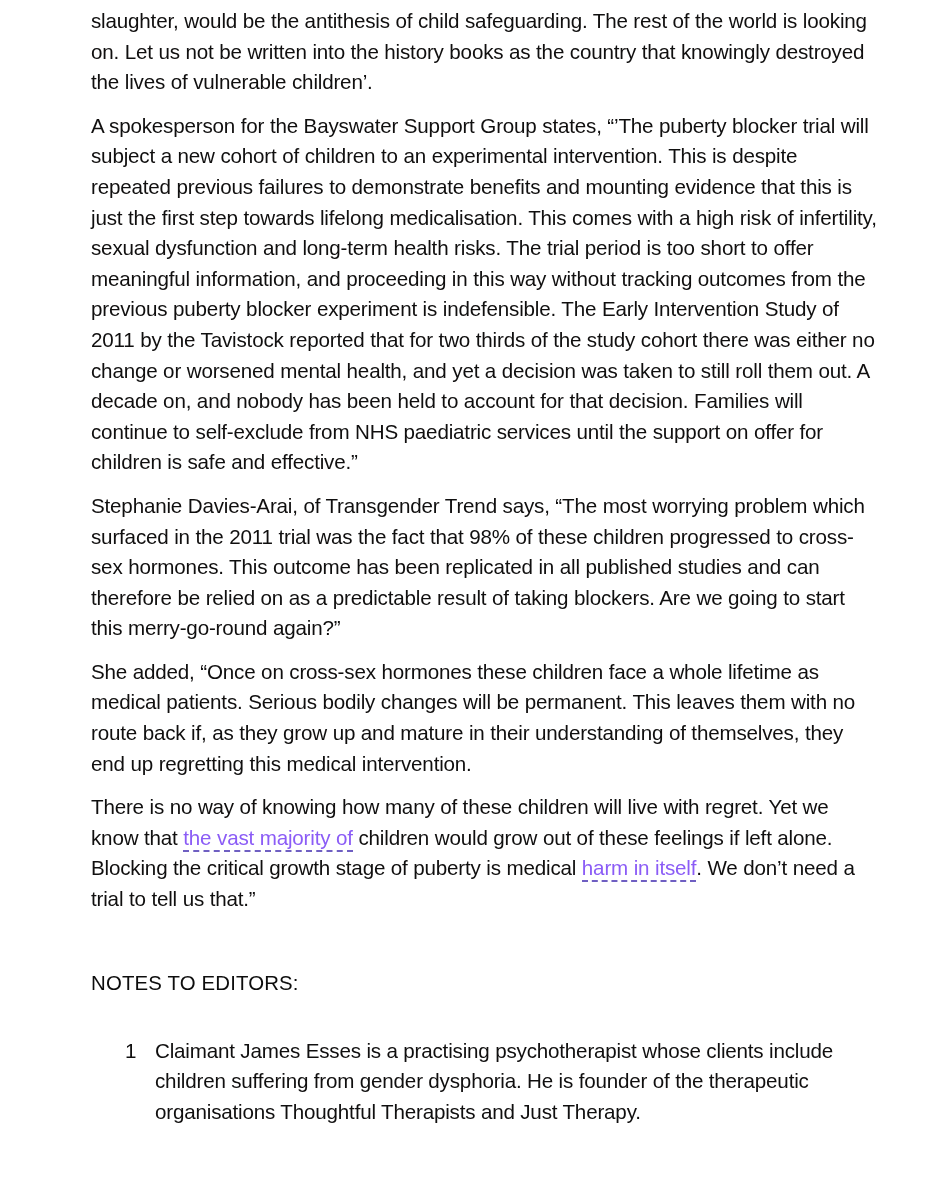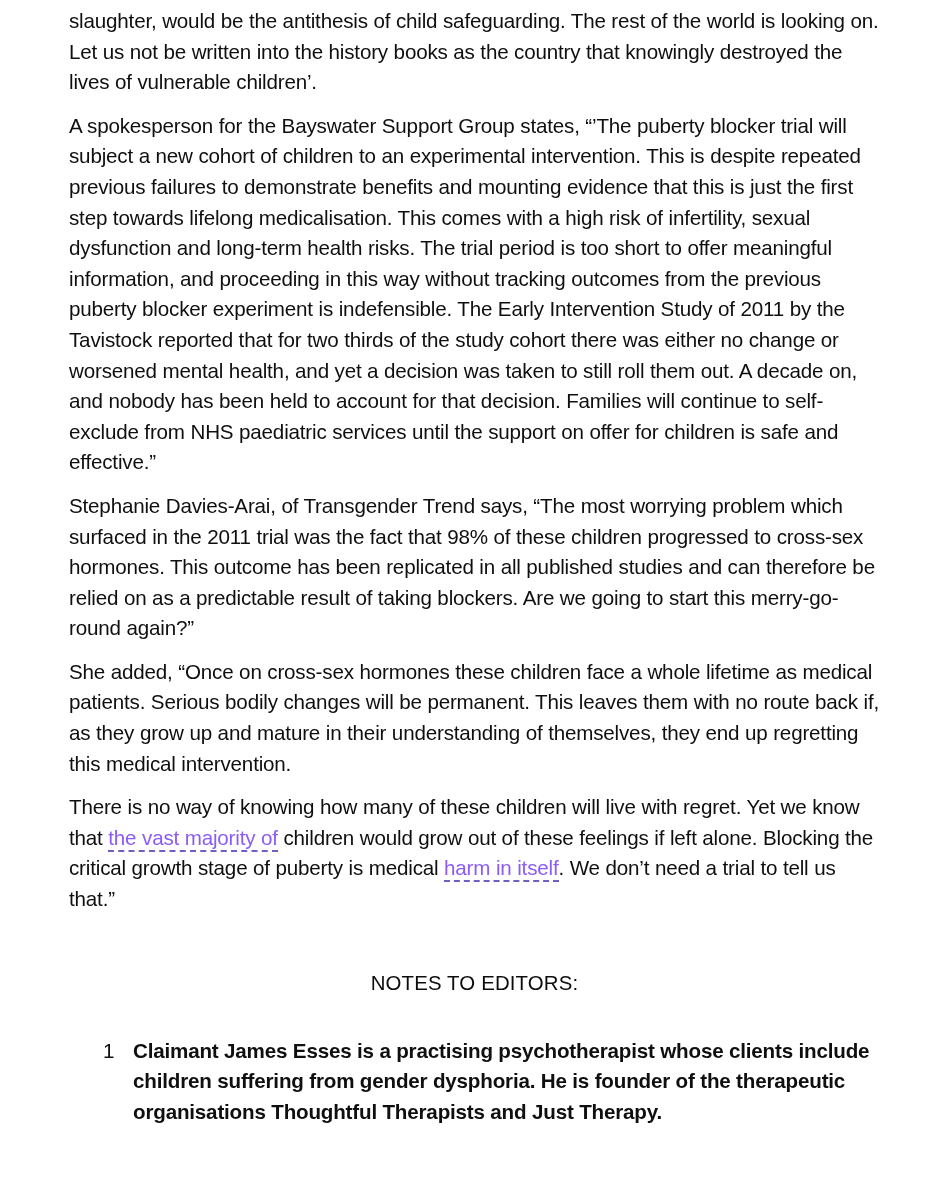--- a/index.html
+++ b/index.html
@@ -14,21 +14,21 @@
     font-family: "Liberation Sans", "DejaVu Sans", sans-serif;
     color: #100f0f;
     -webkit-font-smoothing: antialiased;
   }
   .page {
     position: relative;
     width: 936px;
     height: 1200px;
     background: #ffffff;
     box-sizing: border-box;
-    padding: 0px 56px 0px 69px;
+    padding: 0px 56px 0px 91px;
   }
   .doc-body {
     padding-top: 6px;
   }
   p.para {
     margin: 0 0 13px 0;
     font-size: 20.6px;
     line-height: 30.6px;
     letter-spacing: -0.18px;
     word-spacing: 0.1px;
@@ -51,21 +51,20 @@
   .spacer-lg { height: 40px; }
   .spacer-md { height: 38px; }
 
   h2.notes-heading {
     margin: 0;
     font-size: 20.4px;
     line-height: 30px;
     font-weight: 400;
     letter-spacing: 0.15px;
     color: #0d0d0d;
-    text-align: center;
   }
 
   .numbered-item {
     display: flex;
     align-items: flex-start;
     font-size: 20.6px;
     line-height: 30.6px;
     letter-spacing: -0.18px;
     color: #100f0f;
   }
@@ -73,21 +72,20 @@
     flex: 0 0 auto;
     width: 64px;
     padding-left: 34px;
     box-sizing: border-box;
     font-size: 20.6px;
     line-height: 30.6px;
   }
   .numbered-item .itext {
     flex: 1 1 auto;
     padding-right: 10px;
-    font-weight: bold;
   }
 </style>
 </head>
 <body>
 
 <div class="page">
   <div class="doc-body">
 
     <p class="para">slaughter, would be the antithesis of child safeguarding. The rest of the world is looking on. Let us not be written into the history books as the country that knowingly destroyed the lives of vulnerable children’.</p>
 

